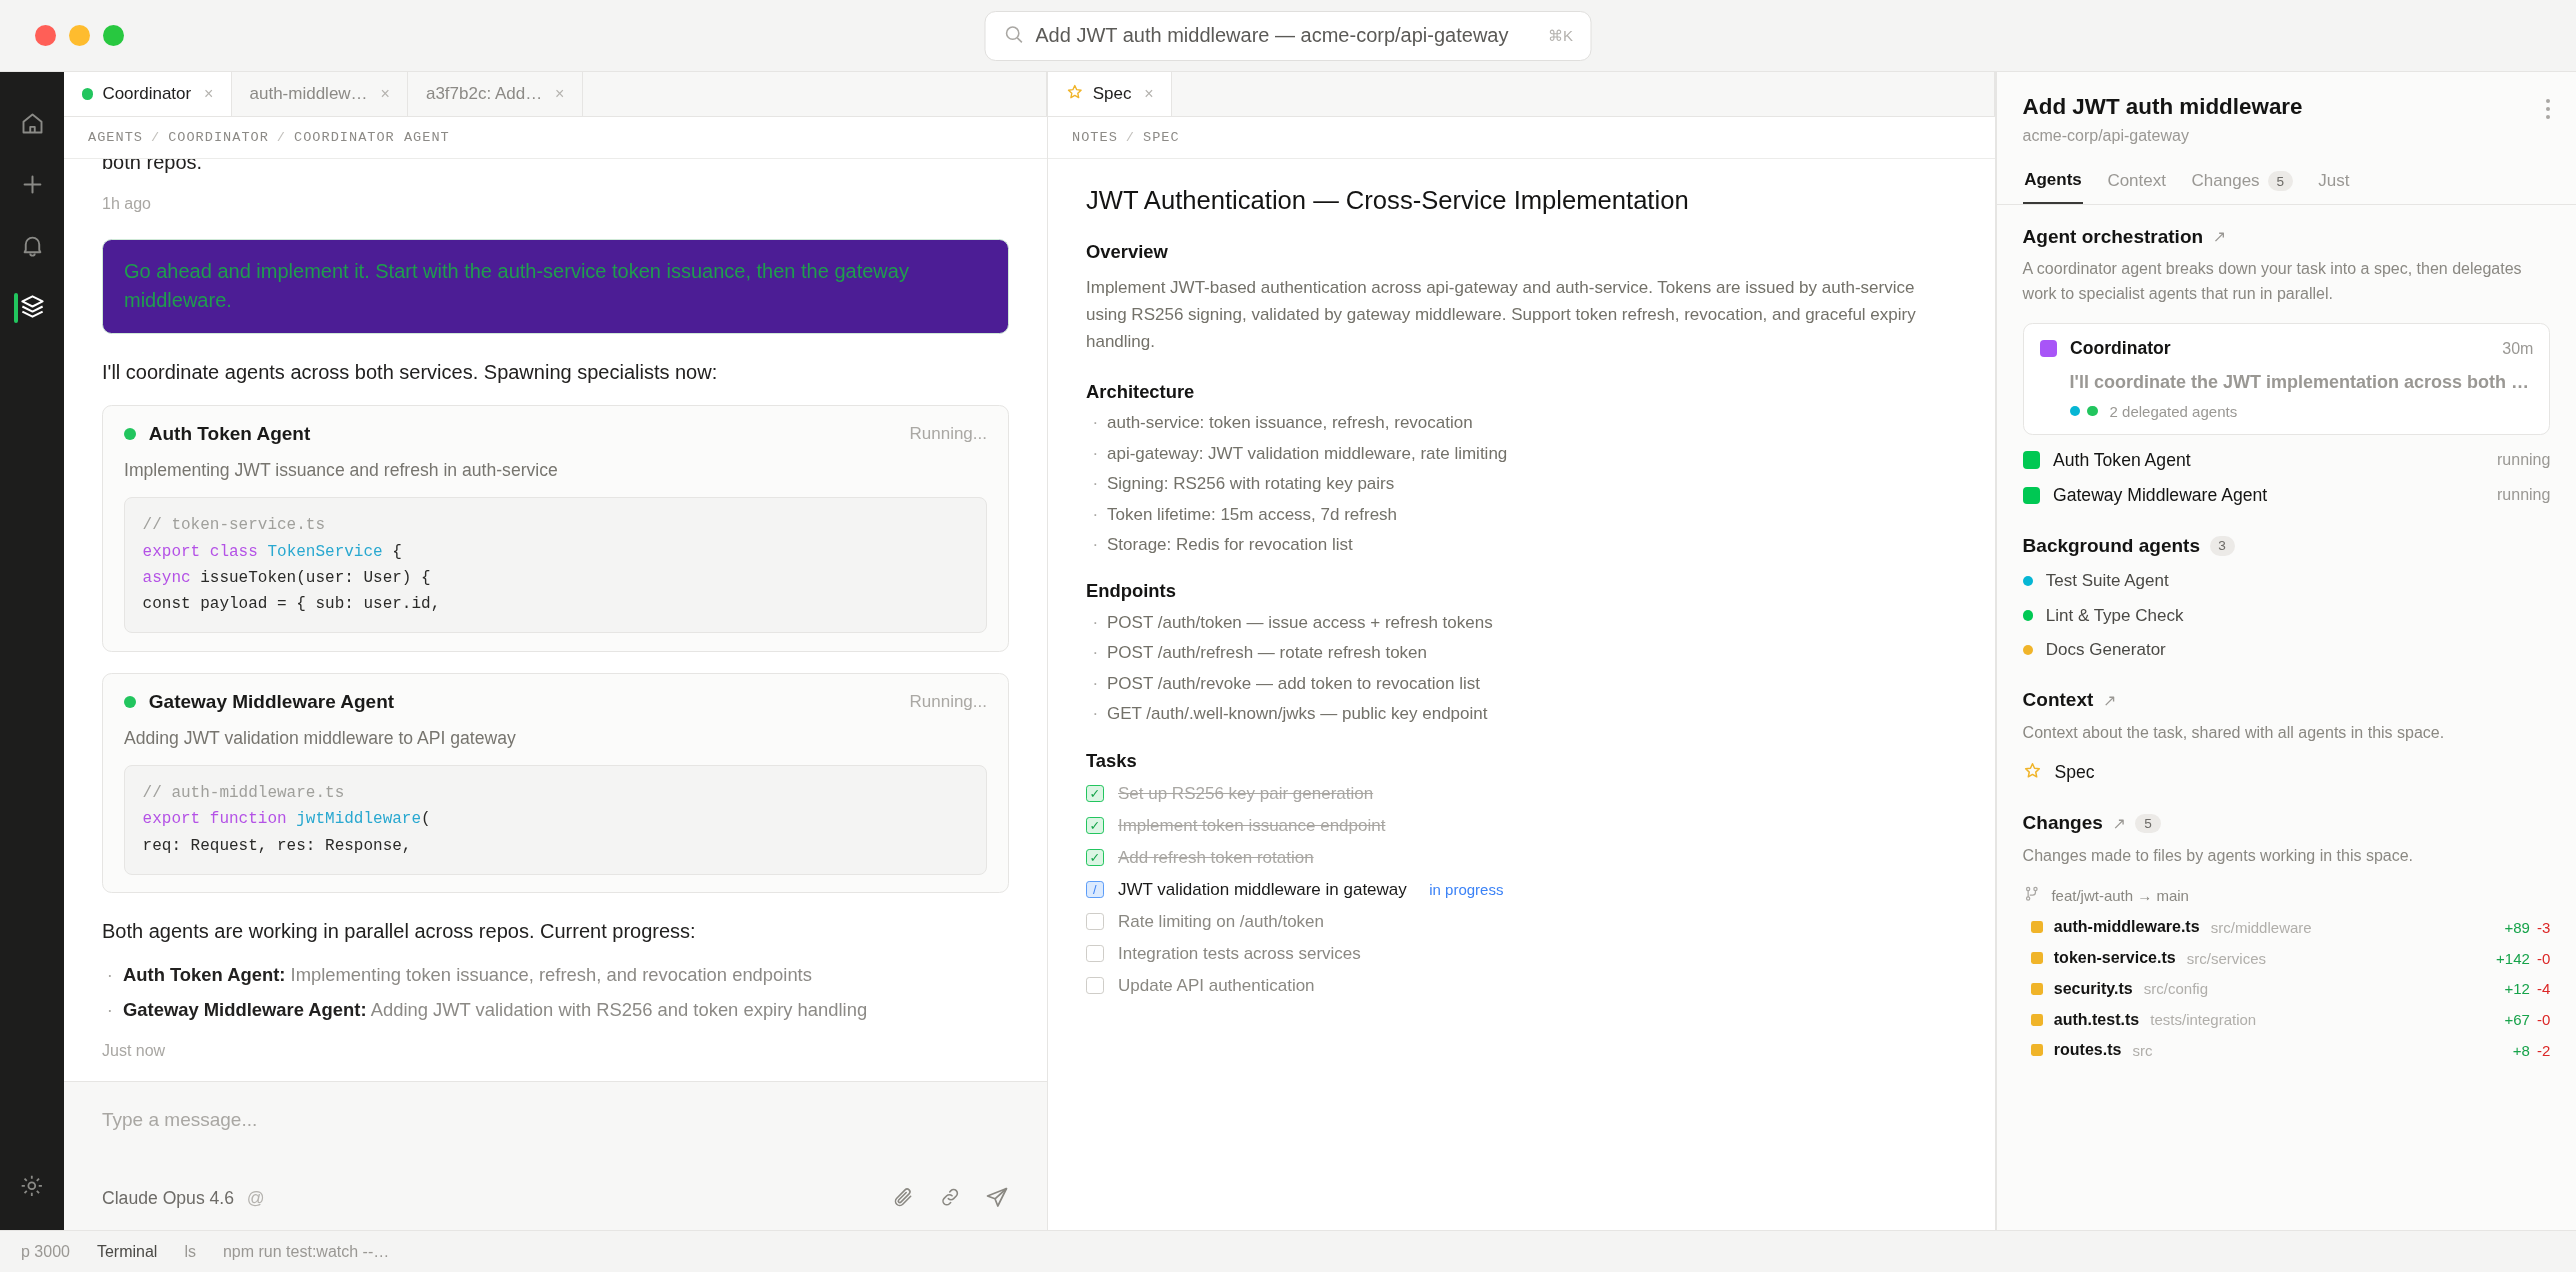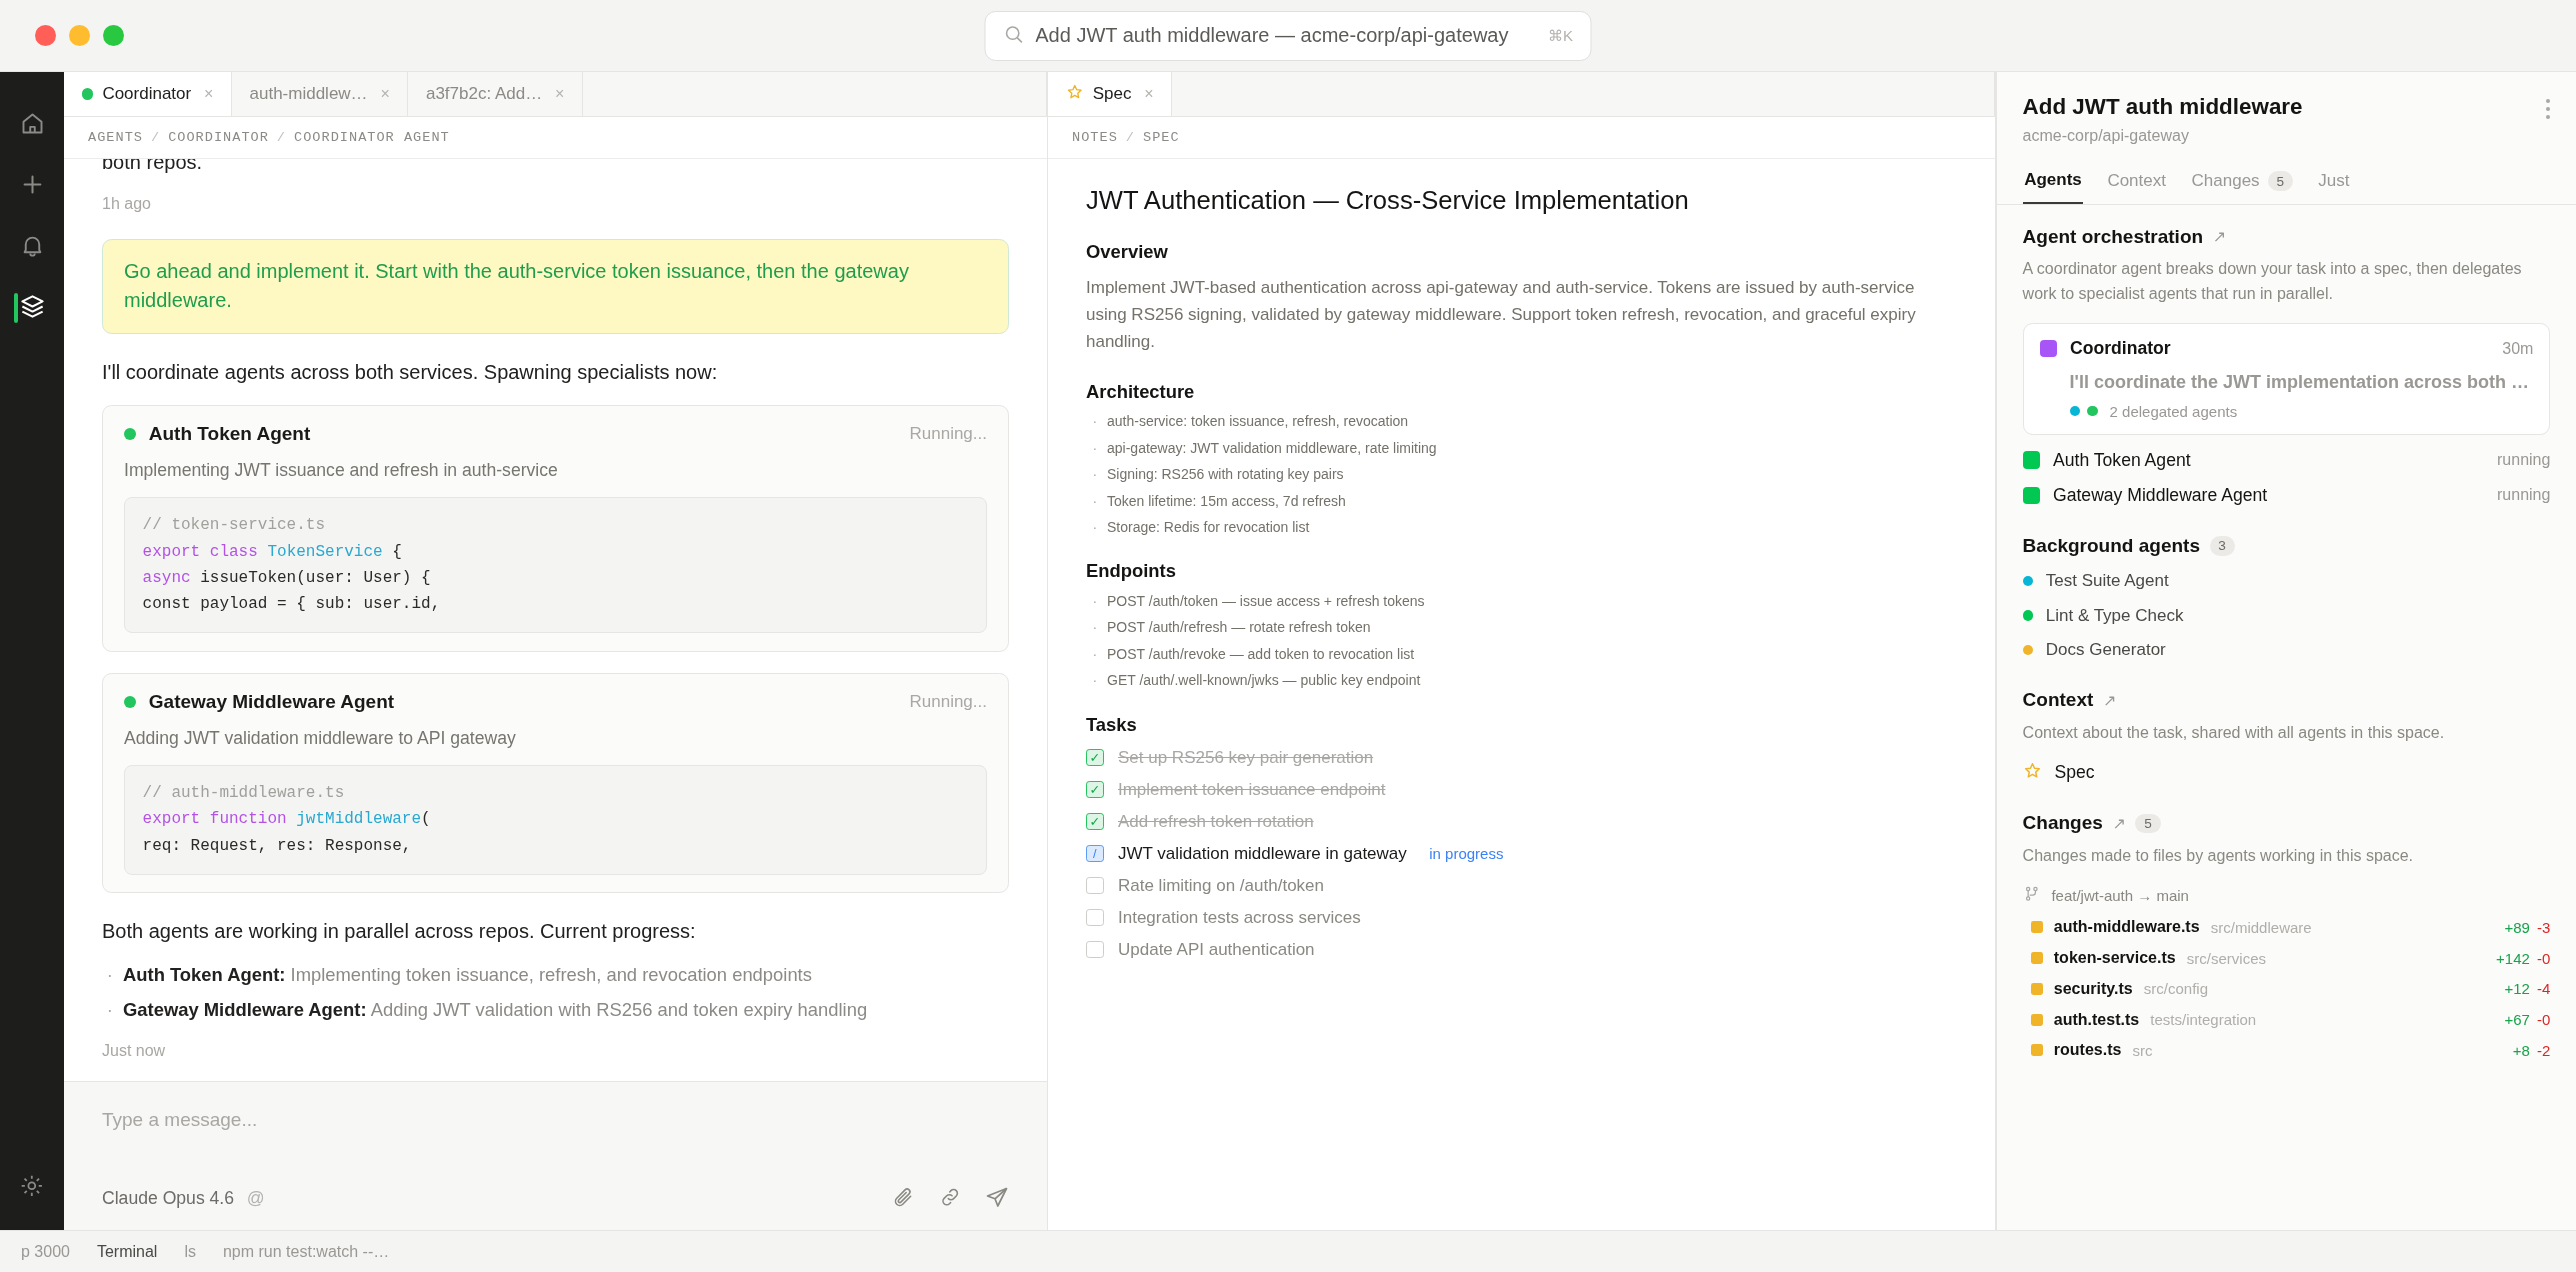--- a/index.html
+++ b/index.html
@@ -108,21 +108,21 @@
   }
   .chatbody {
     flex: 1 1 auto; overflow: hidden;
     padding: 0 38px 8px 38px;
     min-height: 0;
   }
   .msg-clip { font-size: 20px; color: #222120; margin-top: -8px; }
   .ts { font-size: 16px; color: #a9a7a3; margin: 21px 0 0 0; }
   .bubble-user {
     margin-top: 25.6px;
-    background: #fef9c3;
+    background: #4c1d95;
     border: 0.8px solid #cfe9d7;
     border-radius: 9.6px;
     padding: 17.6px 21px;
     font-size: 20px; line-height: 1.45;
     color: #1f9d4d;
   }
   .para { margin-top: 27px; font-size: 20px; color: #222120; }
 
   .agent-card {
     margin-top: 21px;
@@ -177,21 +177,21 @@
     display: flex; flex-direction: column;
     background: #ffffff;
     border-right: 0.8px solid #e6e5e3;
   }
   .specbody { flex: 1 1 auto; overflow: hidden; padding: 27px 38px 0 38px; }
   .spec-title { font-size: 25.6px; font-weight: normal; color: #141413; }
   .spec-h2 { font-size: 18.4px; font-weight: bold; color: #141413; margin-top: 25.6px; }
   .spec-p { font-size: 17px; line-height: 1.6; color: #737169; margin-top: 11.2px; max-width: 910px; }
   .spec-ul { margin-top: 9.6px; }
   .spec-ul li {
-    list-style: none; font-size: 14px; color: #737169;
+    list-style: none; font-size: 17px; color: #737169;
     margin-top: 10.4px; padding-left: 21px; position: relative;
   }
   .spec-ul li::before { content: "\00b7"; position: absolute; left: 6.4px; color: #a9a7a3; }
 
   .task { display: flex; align-items: center; gap: 14.4px; margin-top: 12px; }
   .cb { width: 17.6px; height: 17.6px; border-radius: 3.2px; border: 1.6px solid #cfcdc8; background: #ffffff; display: flex; align-items: center; justify-content: center; font-size: 12.8px; flex: 0 0 auto; }
   .cb.done { border-color: #22c55e; background: #dcf5e4; color: #16a34a; }
   .cb.prog { border-color: #5b9cf8; background: #dbeafe; color: #3b82f6; }
   .task-label { font-size: 17px; color: #8a8882; }
   .task.done .task-label { text-decoration: line-through; color: #a9a7a3; }

